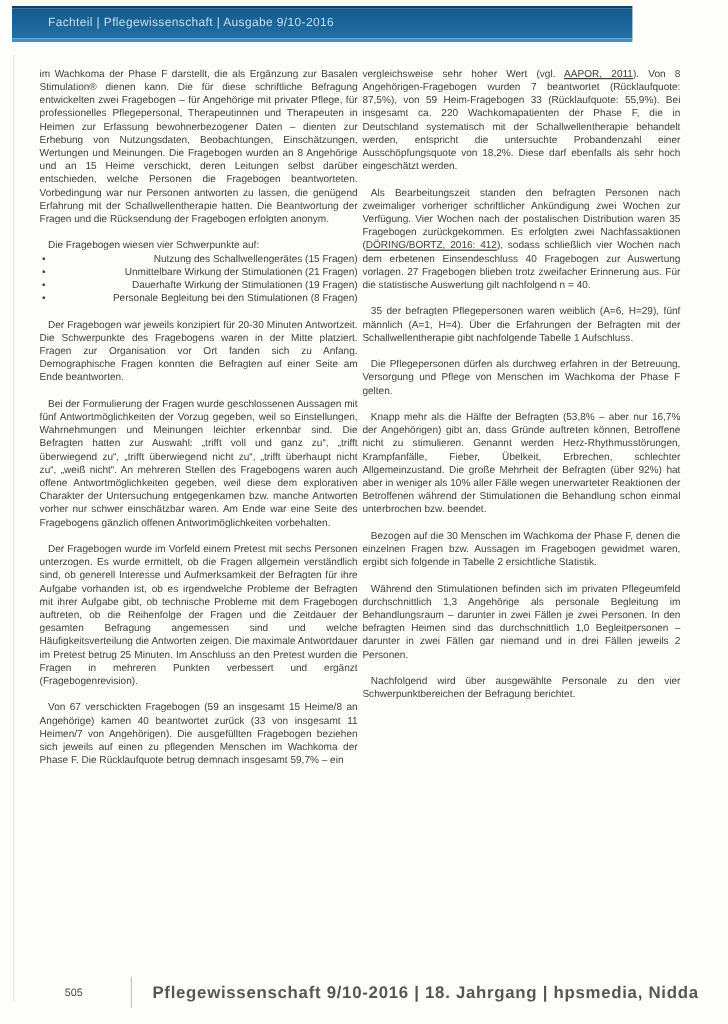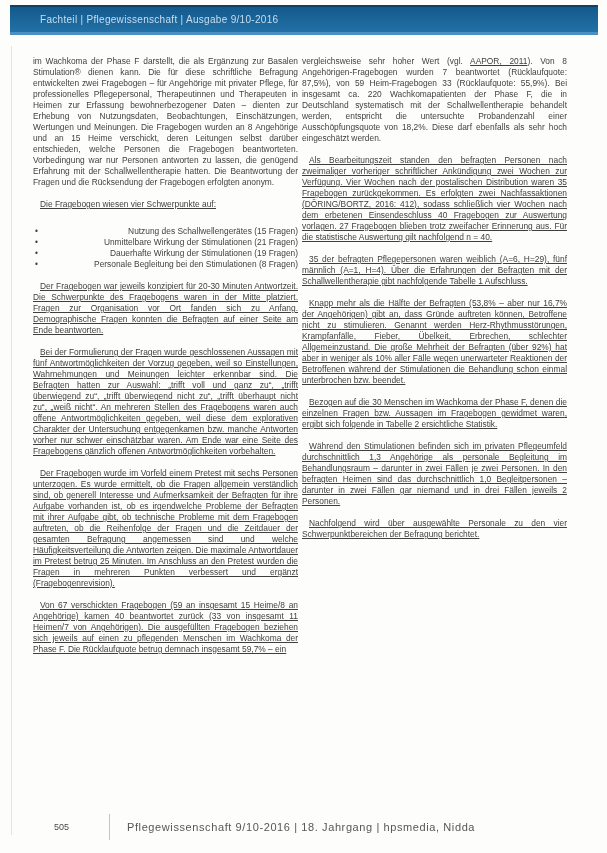--- a/index.html
+++ b/index.html
@@ -6,21 +6,21 @@
   body {
     width:607px; height:853px;
     background:#fdfdfc;
     font-family:"Liberation Sans","DejaVu Sans",sans-serif;
     position:relative; overflow:hidden;
   }
   .page { position:absolute; inset:0; }
 
   
   .header-bar {
-    position:absolute; left:10px; top:5px; width:588px; height:30px;
+    position:absolute; left:10px; top:5px; width:517px; height:30px;
     background:linear-gradient(#15598c,#2171a6);
     border-top:2px solid #0f4066;
     border-bottom:3px solid #4a90c0;
     box-sizing:border-box;
     display:flex; align-items:center;
   }
   .header-text {
     color:#c7def0; font-size:10px; letter-spacing:.3px;
     padding-left:30px; white-space:nowrap;
   }
@@ -36,22 +36,22 @@
     position:absolute; left:33px; top:56px; width:543px;
     display:flex; gap:4px;
   }
   .col {
     width:265px;
     font-size:8.4px; line-height:11px; color:#3f3f3f;
     text-align:justify;
     hyphens:auto; -webkit-hyphens:auto;
   }
   .col p { margin:0 0 11px 0; }
-  .col p.tight { margin-bottom:16px; }
-  .indent { text-indent:7px;text-decoration:underline; }
+  .col p.tight { margin-bottom:0; }
+  .indent { text-indent:7px; }
   .cite { color:inherit; text-decoration:underline; cursor:pointer; }
 
   .bullet-list { margin:0 0 11px 0; }
   .bullet-row { display:flex; }
   .bullet-dot { width:12px; flex:0 0 12px; text-align:left; padding-left:2px; box-sizing:border-box; }
   .bullet-text { flex:1; text-align:right; }
 
   .section-heading {
     font-variant:small-caps;
     font-weight:normal;
@@ -61,21 +61,21 @@
     margin:4px 0 8px 0;
   }
 
   
   .footer {
     position:absolute; left:33px; top:812px; height:30px;
     display:flex; align-items:center;margin-left:21px;
   }
   .page-num { width:55px; font-size:9px; color:#4a4a4a; }
   .footer-divider { width:1px; height:26px; background:#c6c3c0; margin-right:17px; }
-  .footer-text { font-size:11px; color:#565656; letter-spacing:.6px; }
+  .footer-text { font-size:14px; color:#565656; letter-spacing:.6px;font-weight:bold; }
 </style>
 </head>
 <body>
 
 <div class="page">
 
   <div class="header-bar">
     <span class="header-text">Fachteil | Pflegewissenschaft | Ausgabe 9/10-2016</span>
   </div>
 
@@ -113,20 +113,21 @@
 
       <p class="indent">Von 67 verschickten Fragebogen (59 an insgesamt 15 Heime/8 an Angehörige) kamen 40 beantwortet zurück (33 von insgesamt 11 Heimen/7 von Angehörigen). Die ausgefüllten Fragebogen beziehen sich jeweils auf einen zu pflegenden Menschen im Wachkoma der Phase F. Die Rücklaufquote betrug demnach insgesamt 59,7% – ein</p>
     </div>
 
     <div class="col">
       <p><span>vergleichsweise sehr hoher Wert (vgl. </span><a class="cite">AAPOR, 2011</a><span>). Von 8 Angehörigen-Fragebogen wurden 7 beantwortet (Rücklaufquote: 87,5%), von 59 Heim-Fragebogen 33 (Rücklaufquote: 55,9%). Bei insgesamt ca. 220 Wachkomapatienten der Phase F, die in Deutschland systematisch mit der Schallwellentherapie behandelt werden, entspricht die untersuchte Probandenzahl einer Ausschöpfungsquote von 18,2%. Diese darf ebenfalls als sehr hoch eingeschätzt werden.</span></p>
 
       <p class="indent"><span>Als Bearbeitungszeit standen den befragten Personen nach zweimaliger vorheriger schriftlicher Ankündigung zwei Wochen zur Verfügung. Vier Wochen nach der postalischen Distribution waren 35 Fragebogen zurückgekommen. Es erfolgten zwei Nachfassaktionen (</span><a class="cite">DÖRING/BORTZ, 2016: 412</a><span>), sodass schließlich vier Wochen nach dem erbetenen Einsendeschluss 40 Fragebogen zur Auswertung vorlagen. 27 Fragebogen blieben trotz zweifacher Erinnerung aus. Für die statistische Auswertung gilt nachfolgend n = 40.</span></p>
 
       <p class="indent">35 der befragten Pflegepersonen waren weiblich (A=6, H=29), fünf männlich (A=1, H=4). Über die Erfahrungen der Befragten mit der Schallwellentherapie gibt nachfolgende Tabelle 1 Aufschluss.</p>
+      <p class="indent">Die Pflegepersonen dürfen als durchweg erfahren in der Betreuung, Versorgung und Pflege von Menschen im Wachkoma der Phase F gelten.</p>
       <p class="indent">Knapp mehr als die Hälfte der Befragten (53,8% – aber nur 16,7% der Angehörigen) gibt an, dass Gründe auftreten können, Betroffene nicht zu stimulieren. Genannt werden Herz-Rhythmusstörungen, Krampfanfälle, Fieber, Übelkeit, Erbrechen, schlechter Allgemeinzustand. Die große Mehrheit der Befragten (über 92%) hat aber in weniger als 10% aller Fälle wegen unerwarteter Reaktionen der Betroffenen während der Stimulationen die Behandlung schon einmal unterbrochen bzw. beendet.</p>
       <p class="indent">Bezogen auf die 30 Menschen im Wachkoma der Phase F, denen die einzelnen Fragen bzw. Aussagen im Fragebogen gewidmet waren, ergibt sich folgende in Tabelle 2 ersichtliche Statistik.</p>
       <p class="indent">Während den Stimulationen befinden sich im privaten Pflegeumfeld durchschnittlich 1,3 Angehörige als personale Begleitung im Behandlungsraum – darunter in zwei Fällen je zwei Personen. In den befragten Heimen sind das durchschnittlich 1,0 Begleitpersonen – darunter in zwei Fällen gar niemand und in drei Fällen jeweils 2 Personen.</p>
       <p class="indent">Nachfolgend wird über ausgewählte Personale zu den vier Schwerpunktbereichen der Befragung berichtet.</p>
     </div>
 
   </div>
 
   <div class="footer">
     <span class="page-num">505</span>

